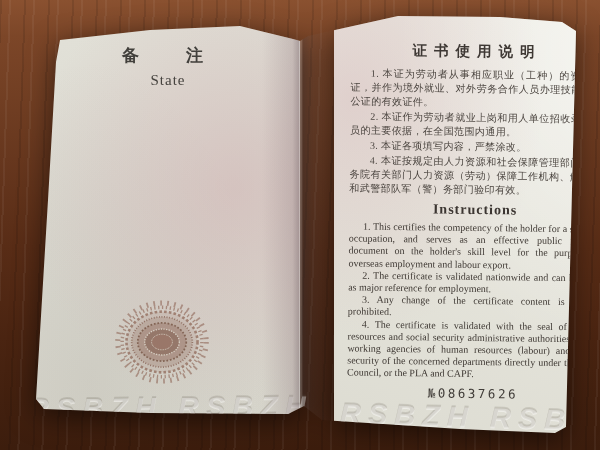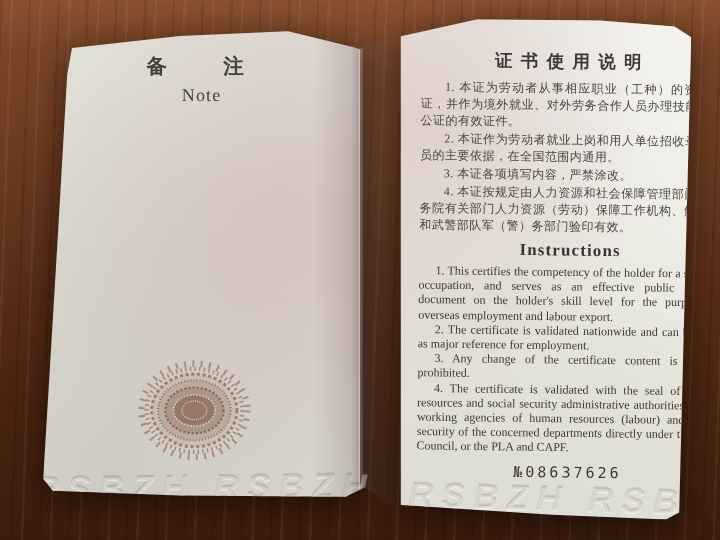--- a/index.html
+++ b/index.html
@@ -55,21 +55,21 @@
 
 <div class="stage">
   <div class="booklet-wrap">
     <div class="booklet">
 
       <div class="page page-left">
         <div class="note-heading">
           <span>备</span>
           <span>注</span>
         </div>
-        <div class="note-sub">Note</div>
+        <div class="note-sub">State</div>
 
         <svg class="rosette" viewBox="0 0 120 104" xmlns="http://www.w3.org/2000/svg">
           <ellipse cx="60" cy="52" rx="51" ry="45" fill="none" stroke="#8d6454" stroke-width="6" stroke-dasharray="2 6" opacity="0.65"></ellipse>
           <ellipse cx="60" cy="52" rx="46" ry="40" fill="none" stroke="#8d6454" stroke-width="4" stroke-dasharray="1.5 3" opacity="0.7"></ellipse>
           <ellipse cx="60" cy="52" rx="41" ry="35" fill="rgba(141,100,84,0.18)" stroke="#8d6454" stroke-width="3" stroke-dasharray="3 2.5" opacity="0.8"></ellipse>
           <ellipse cx="60" cy="52" rx="35" ry="29" fill="rgba(141,100,84,0.28)" stroke="#7d5546" stroke-width="2" stroke-dasharray="1 2" opacity="0.85"></ellipse>
           <ellipse cx="60" cy="52" rx="28" ry="22" fill="rgba(141,100,84,0.40)" stroke="#73503f" stroke-width="2" stroke-dasharray="2 2" opacity="0.9"></ellipse>
           <ellipse cx="60" cy="52" rx="20" ry="15" fill="rgba(120,85,70,0.55)" stroke="#d8cfc4" stroke-width="1.5" stroke-dasharray="1.5 1.5"></ellipse>
           <ellipse cx="60" cy="52" rx="12" ry="9" fill="rgba(150,110,95,0.6)" stroke="#e4dcd2" stroke-width="1" stroke-dasharray="1 1"></ellipse>
         </svg>

